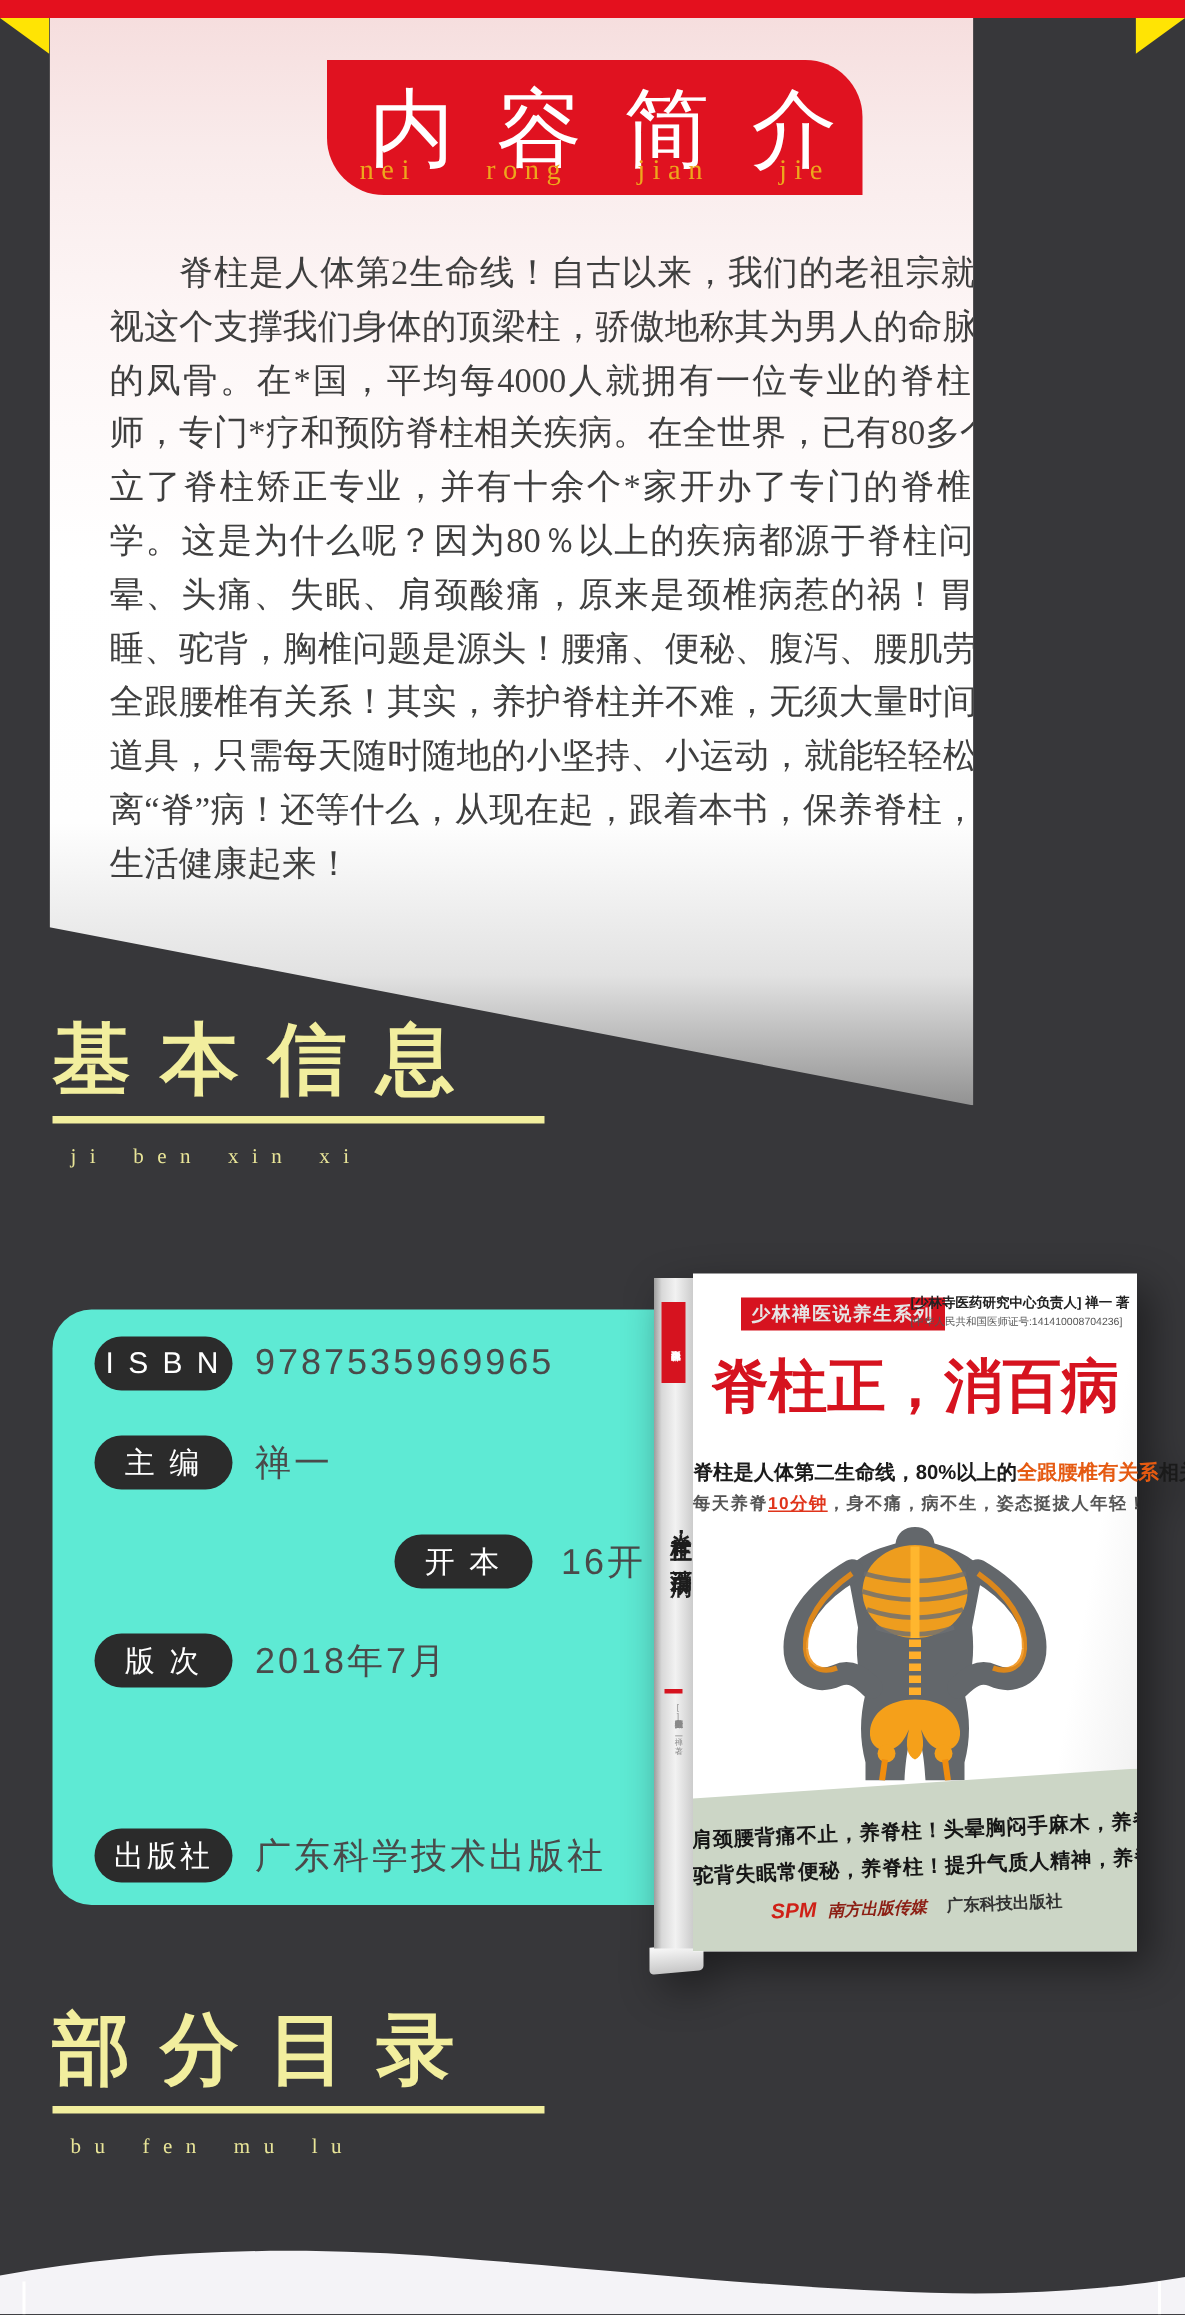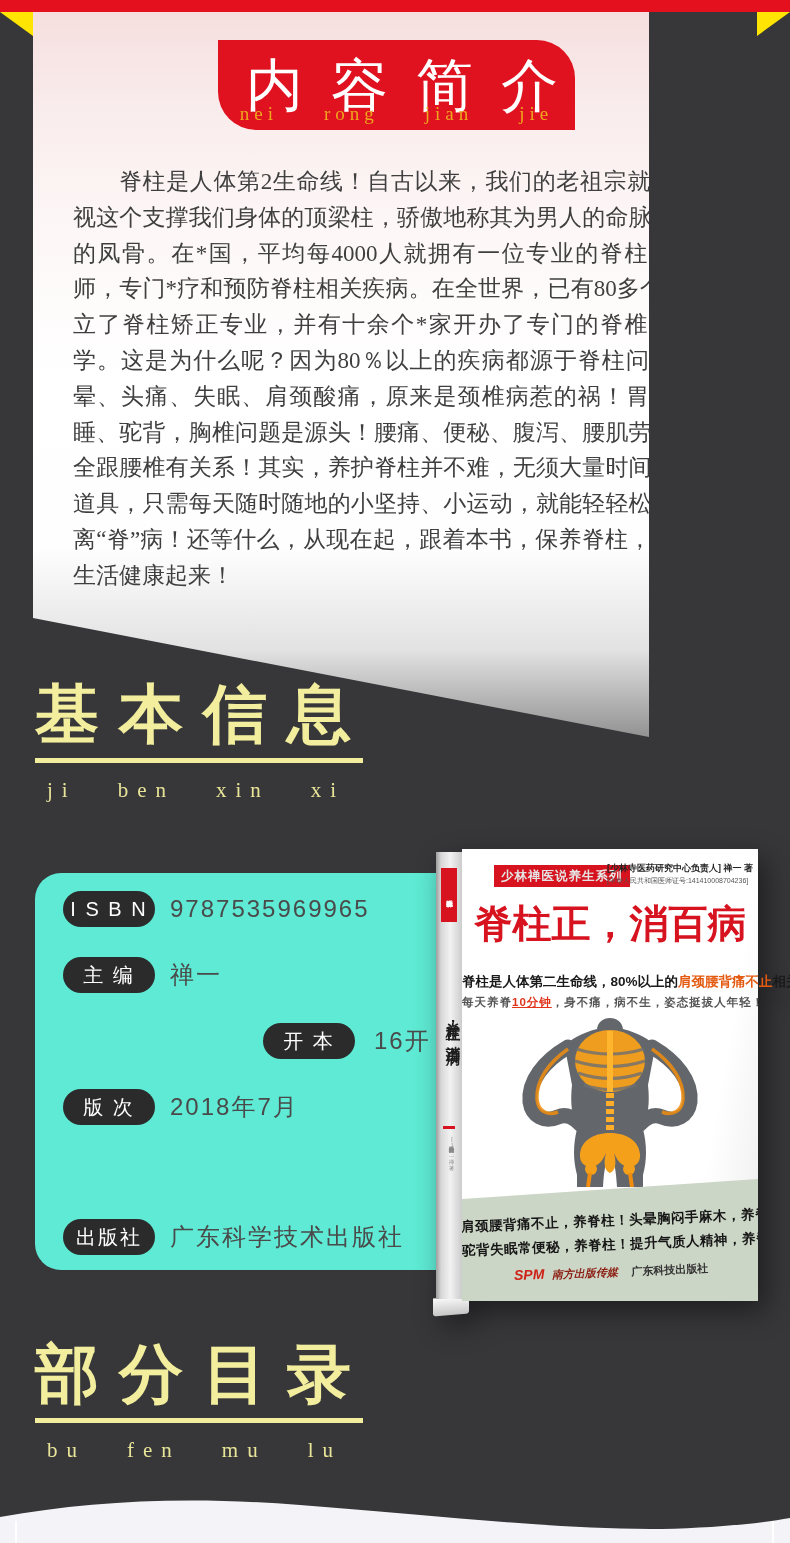--- a/index.html
+++ b/index.html
@@ -25,24 +25,24 @@
     color:#eda71c;font-family:"Liberation Serif","DejaVu Serif",serif;font-size:19px;letter-spacing:5px;}
   .intro-text{position:absolute;left:40px;top:152px;width:648px;margin:0;
     font-family:"Liberation Serif","DejaVu Serif",serif;font-size:23px;line-height:35.8px;
     color:#3f3f3f;text-align:justify;text-indent:2em;}
 
   
   .sec-head{position:absolute;left:35px;z-index:2;}
   .sec-head-basic{top:678px;}
   .sec-head-catalog{top:1338px;}
   .sec-title{margin:0;font-family:"Liberation Serif","DejaVu Serif",serif;font-weight:700;
-    font-size:64px;letter-spacing:20px;color:#f2ee9e;white-space:nowrap;line-height:1.15;}
+    font-size:52px;letter-spacing:20px;color:#f2ee9e;white-space:nowrap;line-height:1.15;}
   .sec-underline{width:328px;height:5px;background:#f2ee9e;margin-top:6px;}
-  .sec-pinyin{display:flex;gap:41px;margin:15px 0 0 12px;color:#e9e598;
-    font-family:"Liberation Serif","DejaVu Serif",serif;font-size:21px;letter-spacing:9px;}
+  .sec-pinyin{display:flex;gap:16px;margin:15px 0 0 12px;color:#e9e598;
+    font-family:"Liberation Serif","DejaVu Serif",serif;font-size:14px;letter-spacing:9px;}
 
   
   .info-card{position:absolute;left:35px;top:873px;width:722px;height:397px;background:#5eead4;
     border-radius:26px;z-index:1;}
   .info-row{position:absolute;left:28px;display:flex;align-items:center;gap:15px;}
   .info-row.indent{left:228px;}
   .row-isbn{top:18px;} .row-editor{top:84px;} .row-format{top:150px;gap:19px;}
   .row-edition{top:216px;} .row-pages{top:282px;} .row-publisher{top:346px;}
   .pill{width:92px;height:36px;background:#2b2b2b;color:#ffffff;border-radius:19px;
     display:flex;align-items:center;justify-content:center;font-size:20px;letter-spacing:2px;
@@ -165,21 +165,21 @@
       <div class="spine-small">[少林寺医药研究中心负责人] 禅一 著</div>
     </div>
     <div class="cover">
       <div class="cover-badge">少林禅医说养生系列</div>
       <div class="cover-author">
         <div class="a1">[少林寺医药研究中心负责人] 禅一 著</div>
         <div class="a2">[中华人民共和国医师证号:141410008704236]</div>
       </div>
       <div class="cover-title">脊柱正，消百病</div>
       <div class="cover-sub1">
-        <span>脊柱是人体第二生命线，80%以上的</span><span class="red">肩颈腰背痛不止</span><span>相关！</span>
+        <span>脊柱是人体第二生命线，80%以上的</span><span class="red">全跟腰椎有关系</span><span>相关！</span>
       </div>
       <div class="cover-sub2">
         <span>每天养脊</span><span class="red">10分钟</span><span>，身不痛，病不生，姿态挺拔人年轻！</span>
       </div>
 
       <svg class="cover-skeleton" width="236" height="170" viewBox="0 0 236 170">
 
         <path d="M118,1 C111,1 106,5 105,12 C90,16 77,22 73,31 L80,68
                  C78,86 80,100 85,112 C81,128 81,143 85,158 L85,170 L111,170
                  C112,152 114,143 118,137 C122,143 124,152 125,170 L151,170 L151,158

